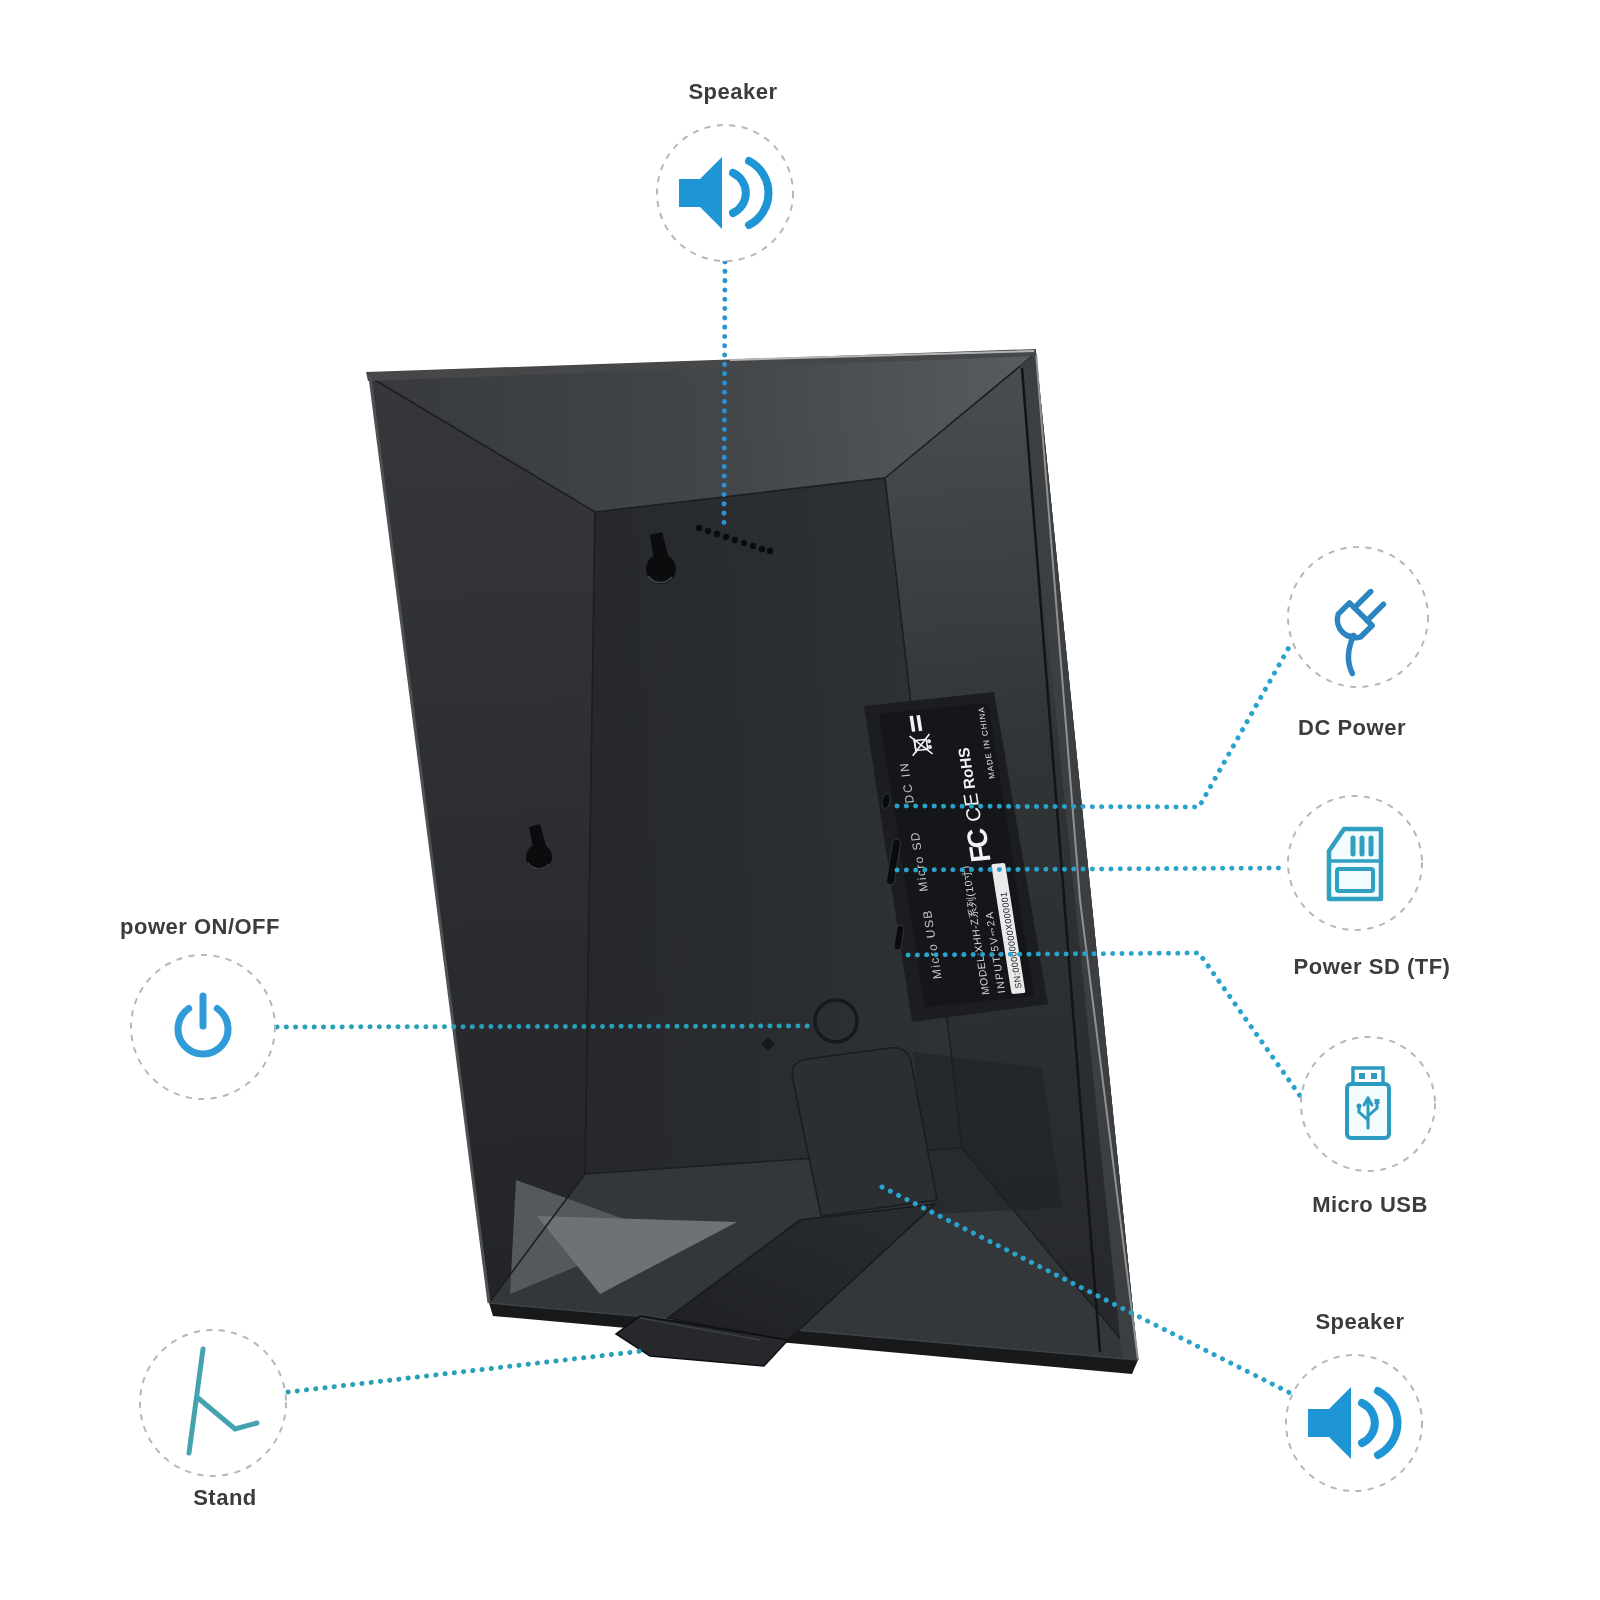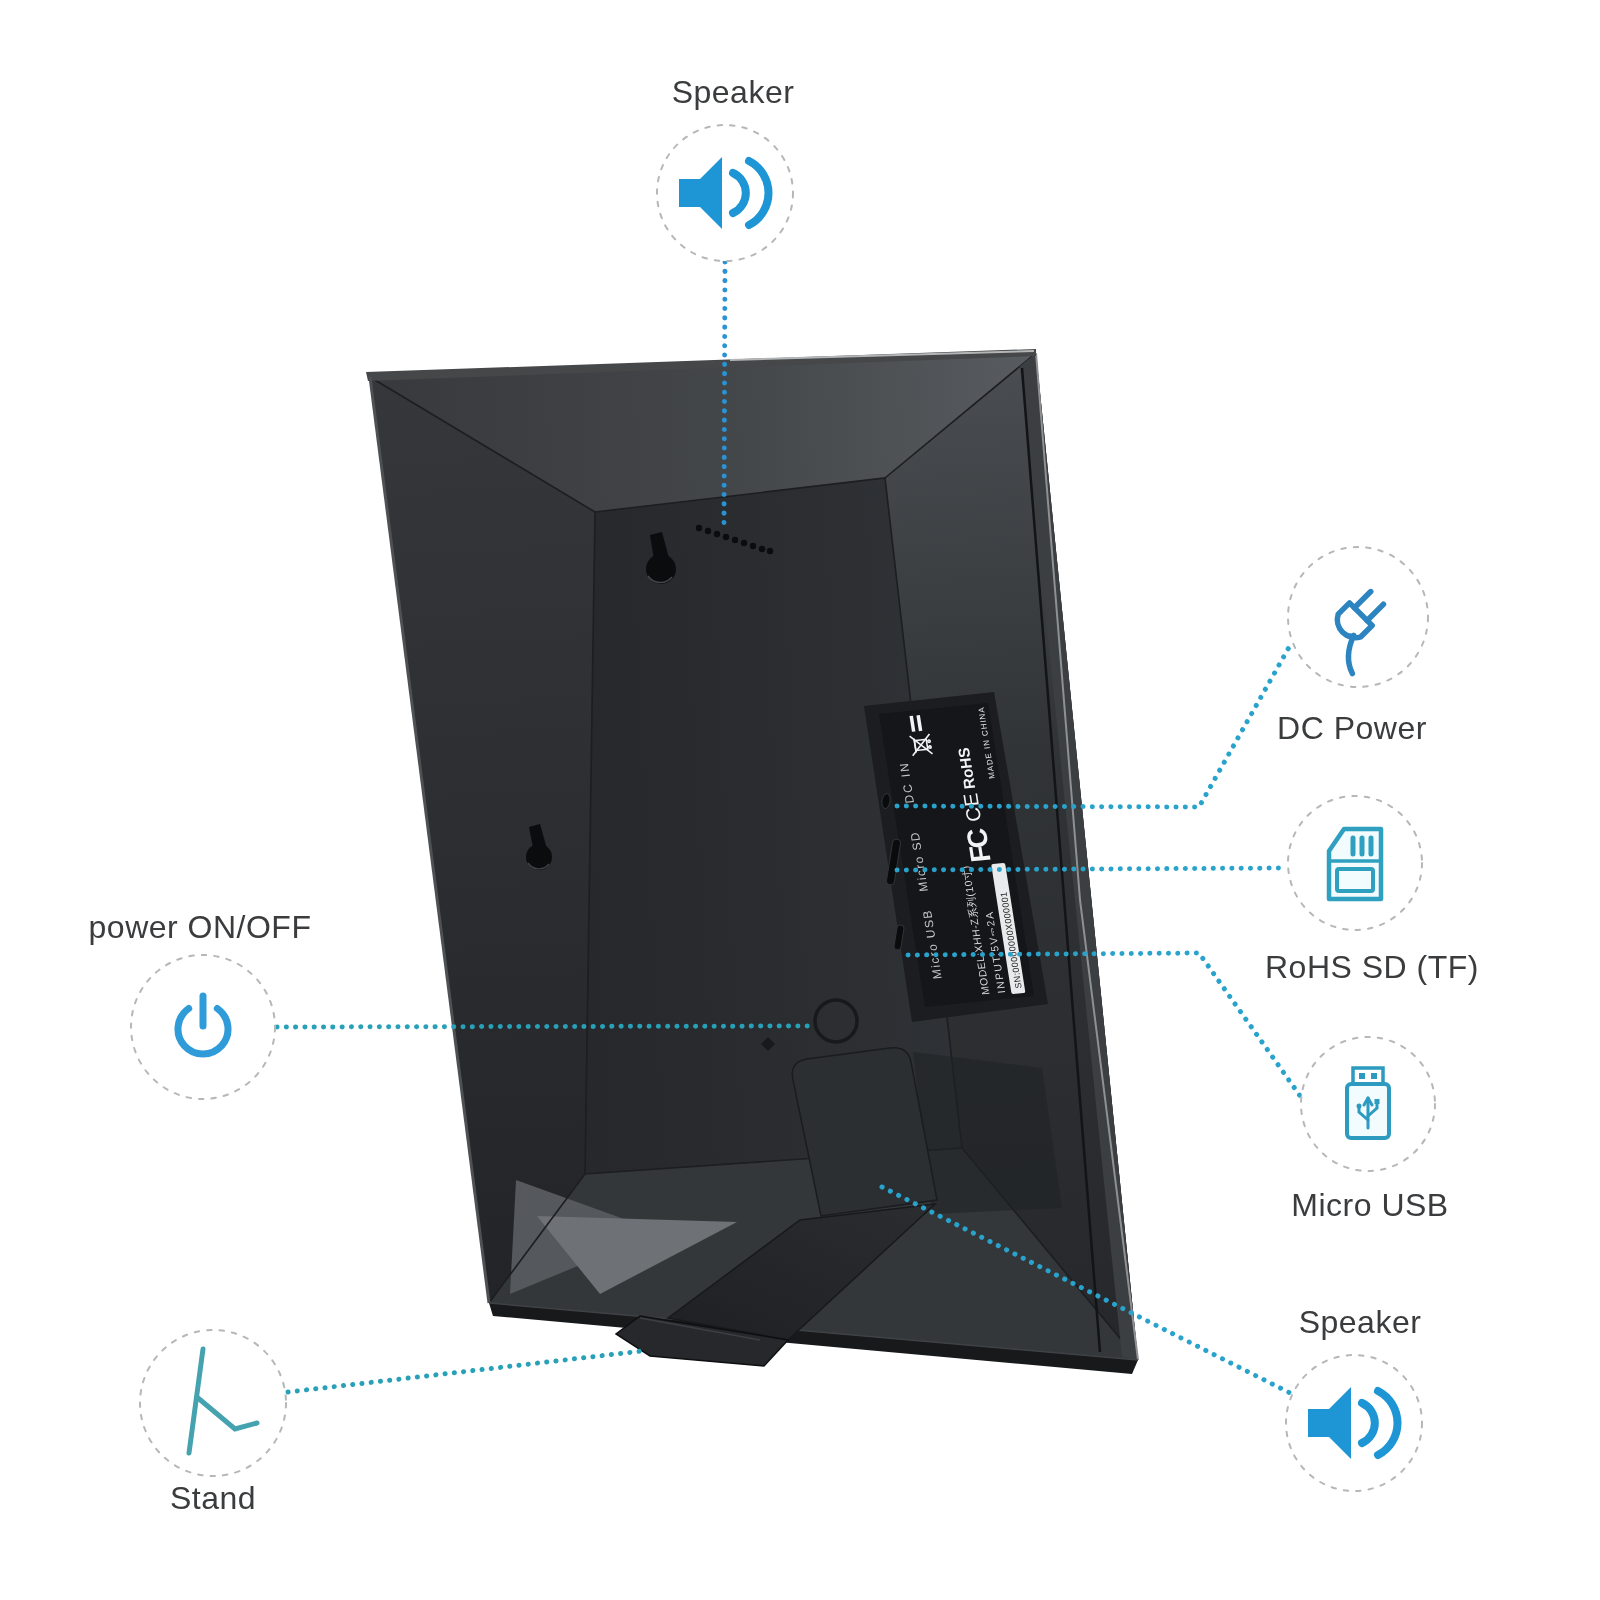--- a/index.html
+++ b/index.html
@@ -7,22 +7,22 @@
     position:relative;
     width:1600px;height:1600px;
     background:#ffffff;
     font-family:"Liberation Sans","DejaVu Sans",sans-serif;
     overflow:hidden;
   }
   #scene{position:absolute;left:0;top:0;width:1600px;height:1600px;}
   .callout-label{
     position:absolute;
     transform:translate(-50%,-50%);
-    font-size:32px;
-    font-weight:400;
+    font-size:22px;
+    font-weight:700;
     color:#3a3c3e;
     letter-spacing:.5px;
     white-space:nowrap;
   }
 </style>
 </head>
 <body>
 
 <div id="stage">
 <svg id="scene" viewBox="0 0 1600 1600" xmlns="http://www.w3.org/2000/svg">
@@ -216,18 +216,18 @@
     <circle cx="213" cy="1403" r="73" fill="#ffffff" stroke="#b5b7b9" stroke-width="2" stroke-dasharray="4.5 8" stroke-linecap="round"></circle>
     <g transform="translate(213,1403)" stroke="#45A3B0" stroke-width="5" fill="none" stroke-linecap="round">
       <path d="M -10,-54 L -24,50"></path>
       <path d="M -15,-5 L 22,26 L 44,20"></path>
     </g>
   </g>
 </svg>
 
 <div class="callout-label" style="left:733px;top:92px">Speaker</div>
 <div class="callout-label" style="left:1352px;top:728px">DC Power</div>
-<div class="callout-label" style="left:1372px;top:967px">RoHS SD (TF)</div>
+<div class="callout-label" style="left:1372px;top:967px">Power SD (TF)</div>
 <div class="callout-label" style="left:1370px;top:1205px">Micro USB</div>
 <div class="callout-label" style="left:1360px;top:1322px">Speaker</div>
 <div class="callout-label" style="left:200px;top:927px">power ON/OFF</div>
-<div class="callout-label" style="left:213px;top:1498px">Stand</div>
+<div class="callout-label" style="left:225px;top:1498px">Stand</div>
 </div>
 
 </body></html>

